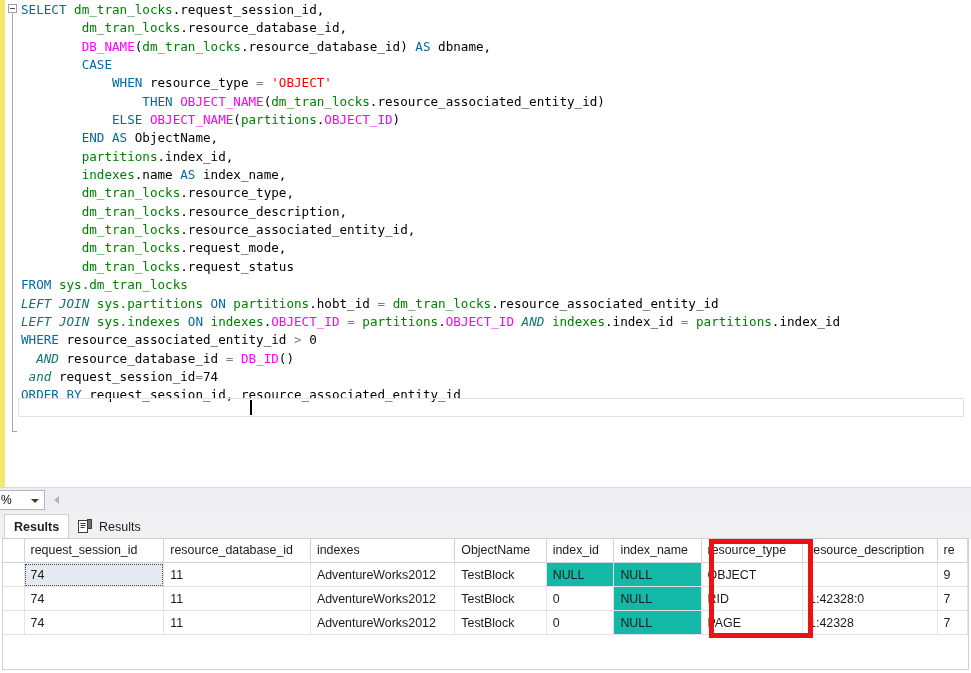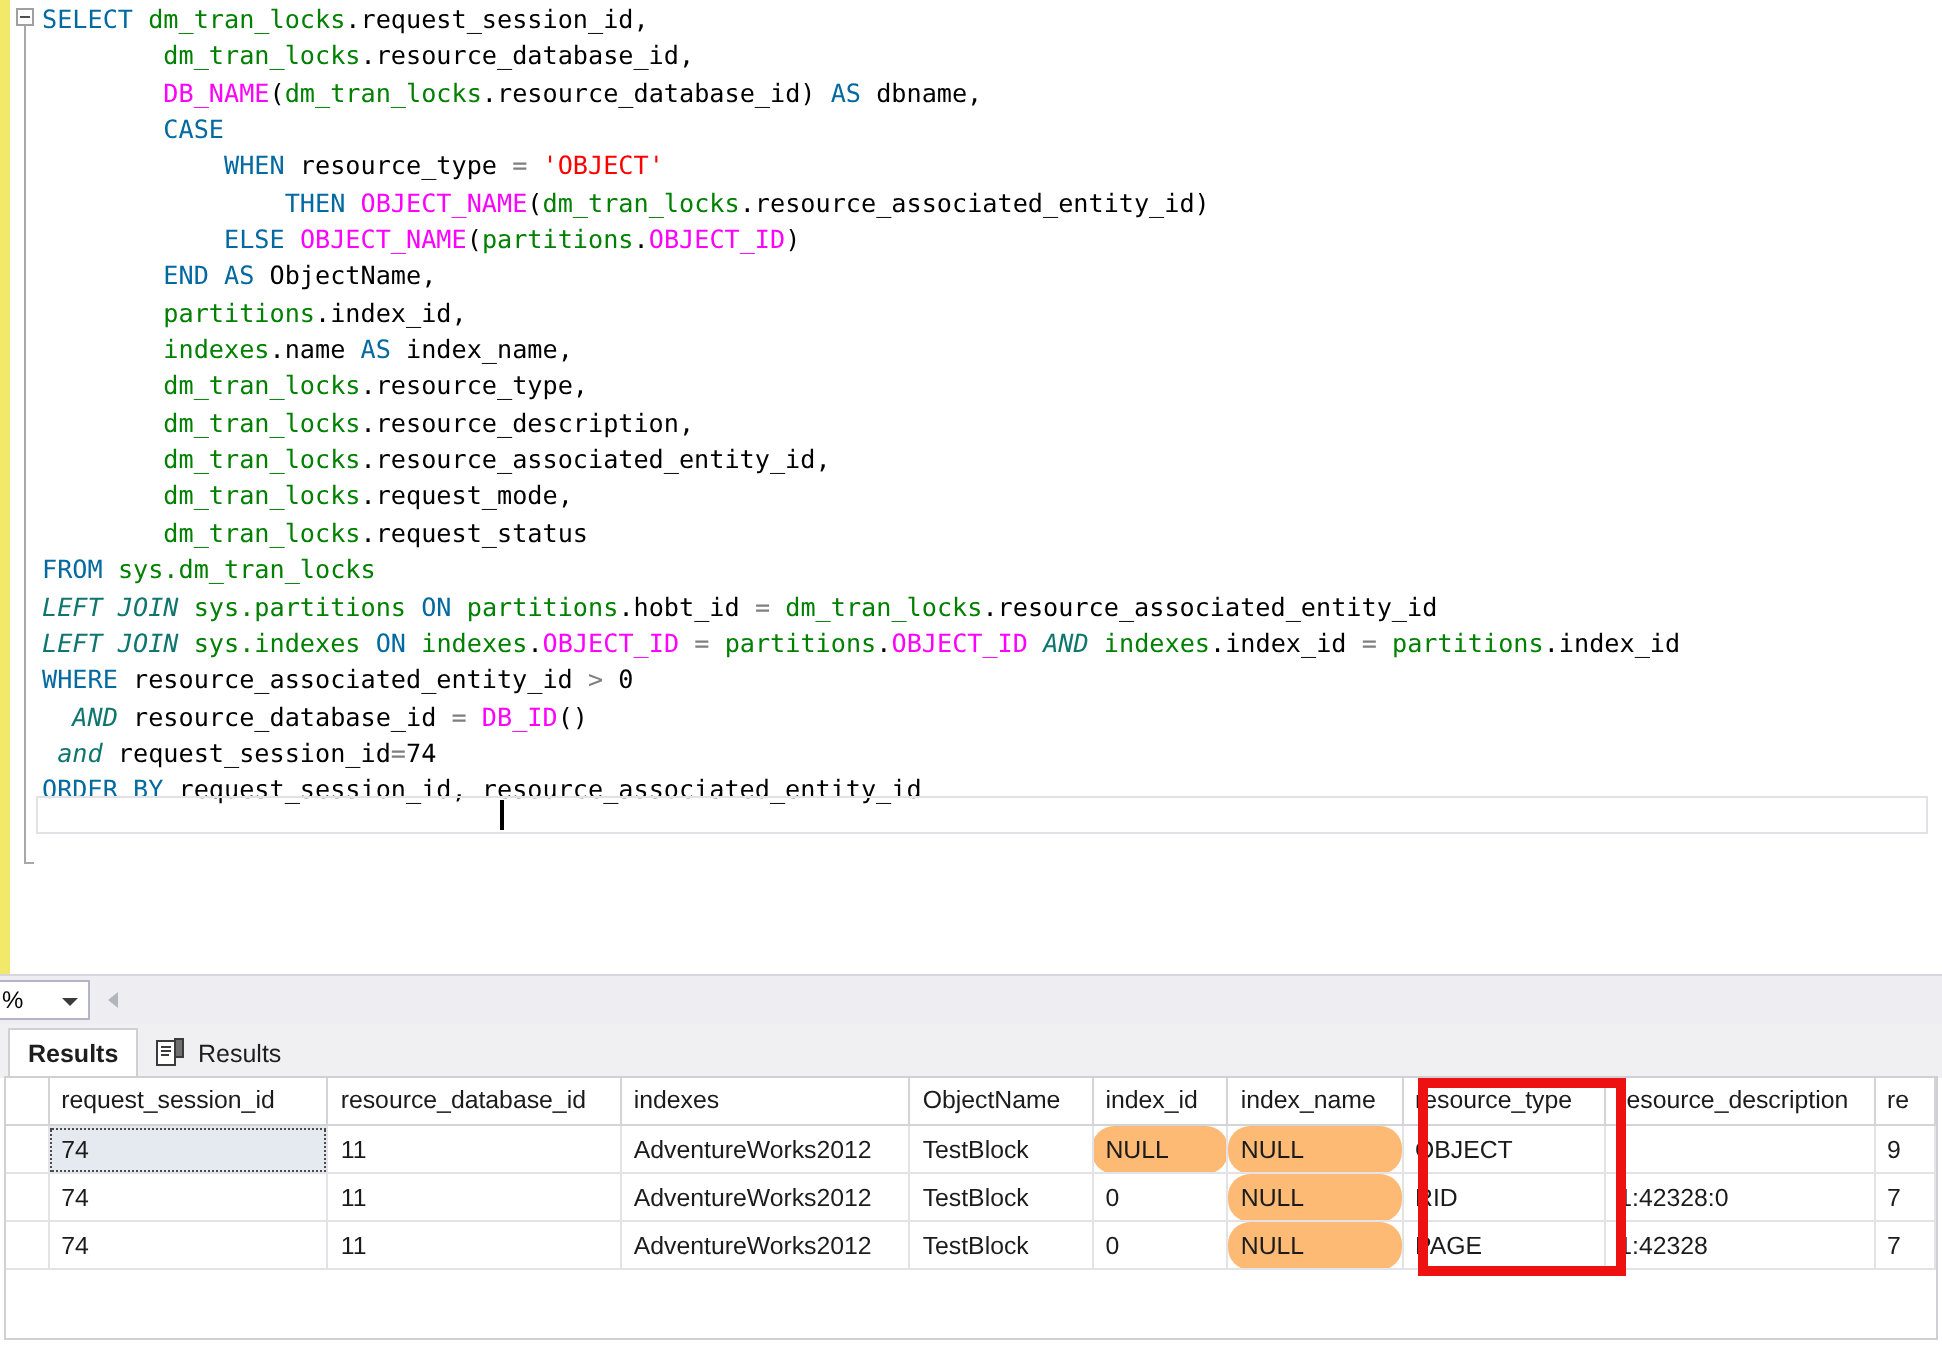--- a/index.html
+++ b/index.html
@@ -220,21 +220,21 @@
     border-bottom: 1px solid #e3e3e7;
     padding: 3px 5px 3px 6px;
     height: 17px;
     white-space: nowrap;
     overflow: hidden;
   }
   td.rowhdr, th.rowhdr {
     background: #ffffff;
     border-right: 1px solid #d4d4d8;
   }
-  td.nullcell { background: #fdba74; border-radius: 11px; }
+  td.nullcell { background: #14b8a6; }
   td.selcell {
     background: #e4eaf0;
     outline: 1px dotted #4a4a4a;
     outline-offset: -2px;
   }
 
   
   #red-box {
     position: absolute;
     left: 709px;

